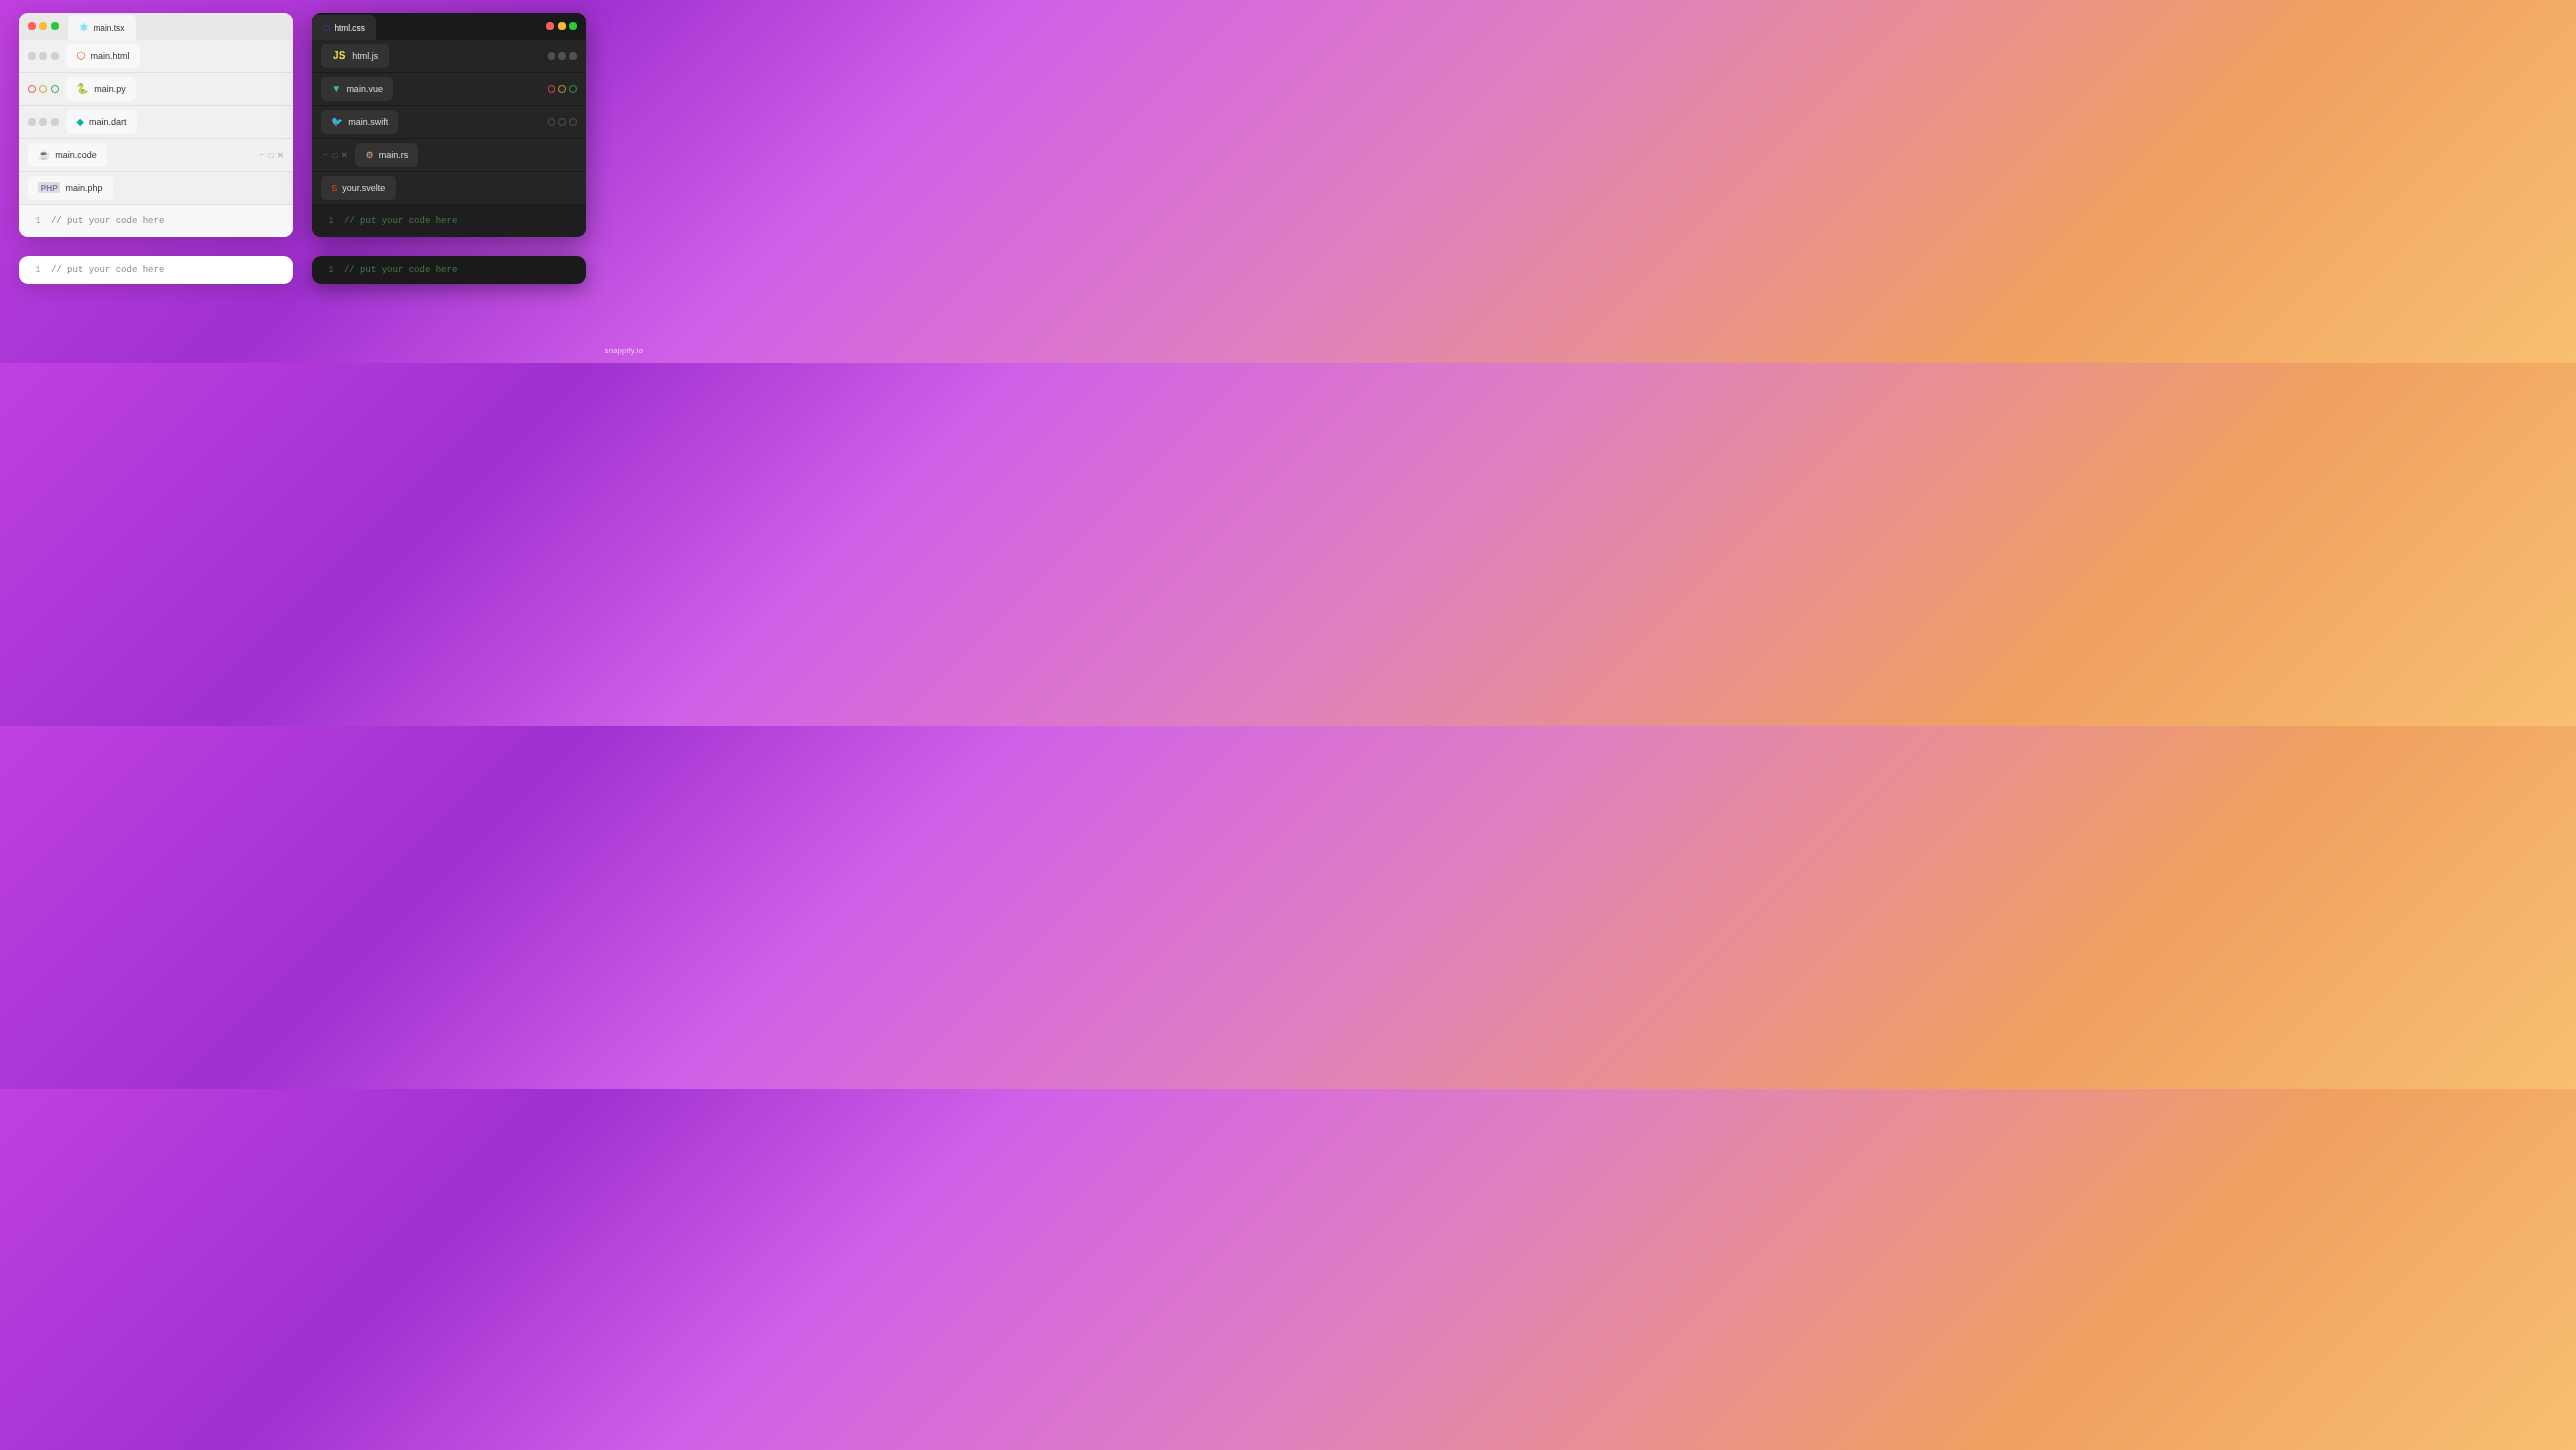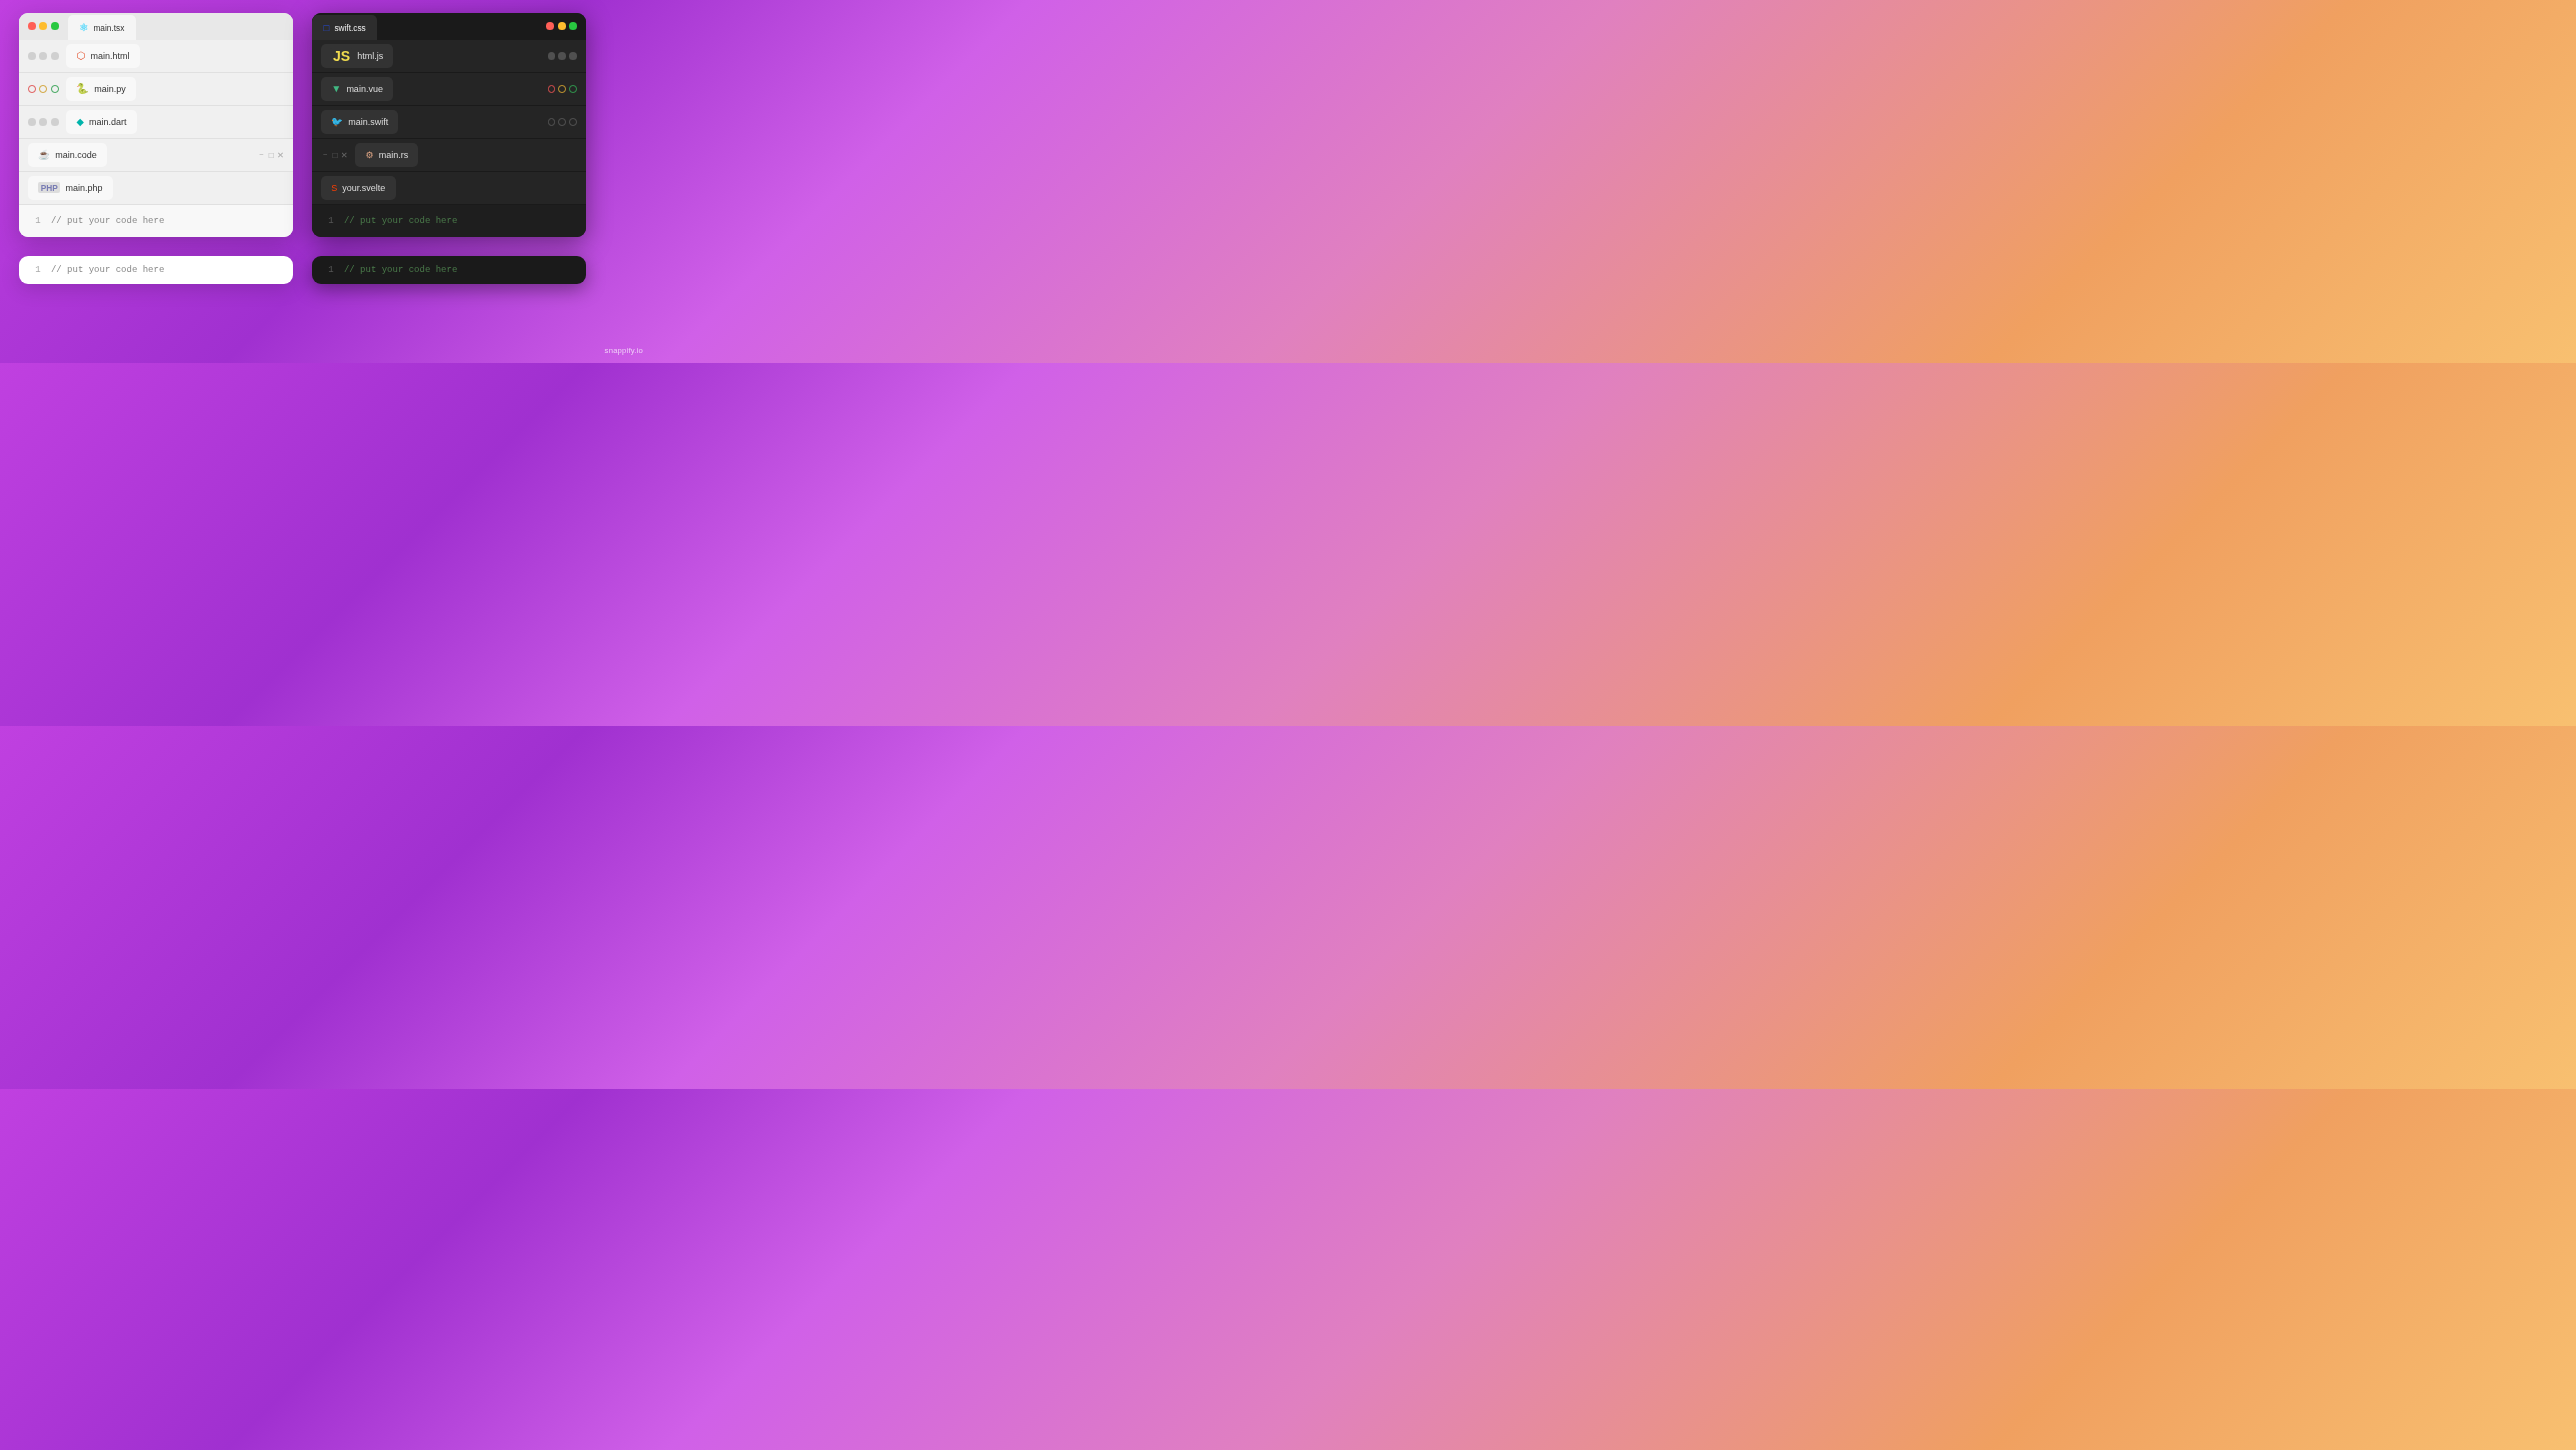--- a/index.html
+++ b/index.html
@@ -231,21 +231,21 @@
       box-shadow: 0 5.1px 19px rgba(0,0,0,0.4);
       display: flex;
       align-items: center;
       gap: 10.2px;
     }
 
     
     .icon-tsx { color: #61dafb; font-size: 10.2px; font-weight: bold; }
     .icon-html { color: #e34c26; font-size: 10.2px; }
     .icon-css { color: #264de4; font-size: 10.2px; }
-    .icon-js { color: #f0db4f; font-size: 14px; font-weight: bold; background:#333; padding: 1.3px 1.9px; border-radius:1.3px;}
+    .icon-js { color: #f0db4f; font-size: 10px; font-weight: bold; background:#333; padding: 1.3px 1.9px; border-radius:1.3px;}
 
     .snappify {
       position: absolute;
       bottom: 7.7px;
       right: 1px;
       color: rgba(255,255,255,0.7);
       font-size: 7.7px;
       font-weight: 500;
       letter-spacing: 0.2px;
     }
@@ -337,21 +337,21 @@
         <span class="line-num">1</span>
         <span class="code-comment">// put your code here</span>
       </div>
     </div>
 
     <div class="window-dark">
 
       <div style="background:#1a1a1a; height:27px; display:flex; align-items:stretch; padding:0;">
         <div class="tab-active-dark" style="flex:0 0 auto; margin-top:2.6px; padding: 0 11.5px;">
           <span class="icon-css" style="font-size:9.6px; font-weight:bold; color:#264de4;">□</span>
-          <span>swift.css</span>
+          <span>html.css</span>
         </div>
         <div style="flex:1;"></div>
         <div class="window-controls">
           <div class="dot dot-red"></div>
           <div class="dot dot-yellow"></div>
           <div class="dot dot-green"></div>
         </div>
       </div>
 
       <div class="file-row-dark">

